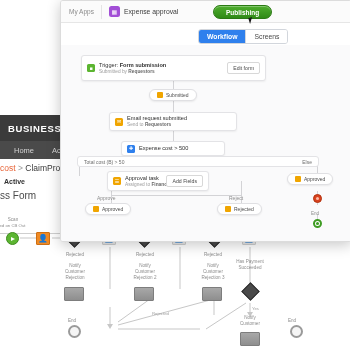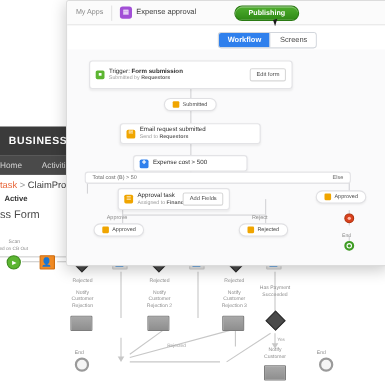--- a/index.html
+++ b/index.html
@@ -17,21 +17,21 @@
     position:absolute;left:0;top:0;width:120px;height:26px;background:#3b3b3b;
     display:flex;align-items:center;padding-left:8px;box-sizing:border-box;
   }
   .bg-header-title{color:#ffffff;font-size:9.5px;font-weight:bold;letter-spacing:.6px;white-space:nowrap;}
 
   .bg-nav{
     position:absolute;left:0;top:26px;width:120px;height:18px;background:#4a4a4a;
     display:flex;align-items:center;box-sizing:border-box;
   }
   .bg-nav-item{color:#d4d4d4;font-size:7.5px;padding:0 9px;white-space:nowrap;}
-  .bg-nav-item.first{padding-left:0;}
+  .bg-nav-item.first{padding-left:14px;}
 
   .bg-crumb{position:absolute;left:0;top:48px;width:120px;font-size:8.5px;color:#555;white-space:nowrap;}
   .bg-crumb .crumb-link{color:#e8663a;}
   .bg-crumb .crumb-sep{color:#999;}
   .bg-crumb .crumb-cur{color:#3a3a3a;}
 
   .bg-status{position:absolute;left:4px;top:63px;font-size:7px;font-weight:bold;color:#333;}
   .bg-subtitle{position:absolute;left:0;top:75px;font-size:10px;color:#4a4a4a;white-space:nowrap;}
 
   .bg-lanelist{position:absolute;left:62px;top:72px;width:52px;text-align:center;}
@@ -151,21 +151,21 @@
   <div class="bg-header">
     <div class="bg-header-title">BUSINESS ACT</div>
   </div>
 
   <div class="bg-nav">
     <div class="bg-nav-item first">Home</div>
     <div class="bg-nav-item">Activities</div>
   </div>
 
   <div class="bg-crumb">
-    <span class="crumb-link">task</span>
+    <span class="crumb-link">cost</span>
     <span class="crumb-sep">&gt;</span>
     <span class="crumb-cur">ClaimProc</span>
   </div>
 
   <div class="bg-status">Active</div>
   <div class="bg-subtitle">ss Form</div>
 
   <div class="bg-lanelist">
     <div>Central</div>
     <div>Receiver</div>

